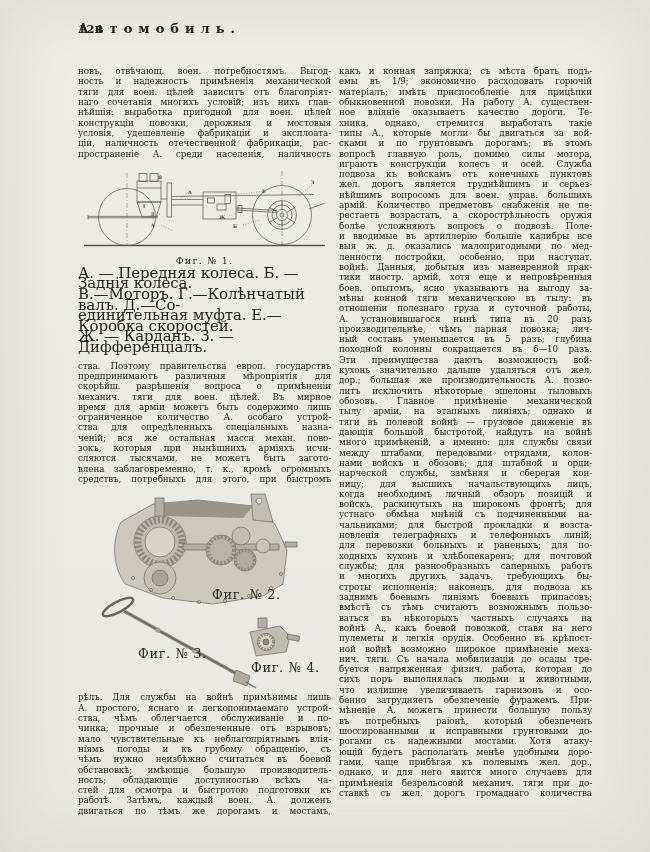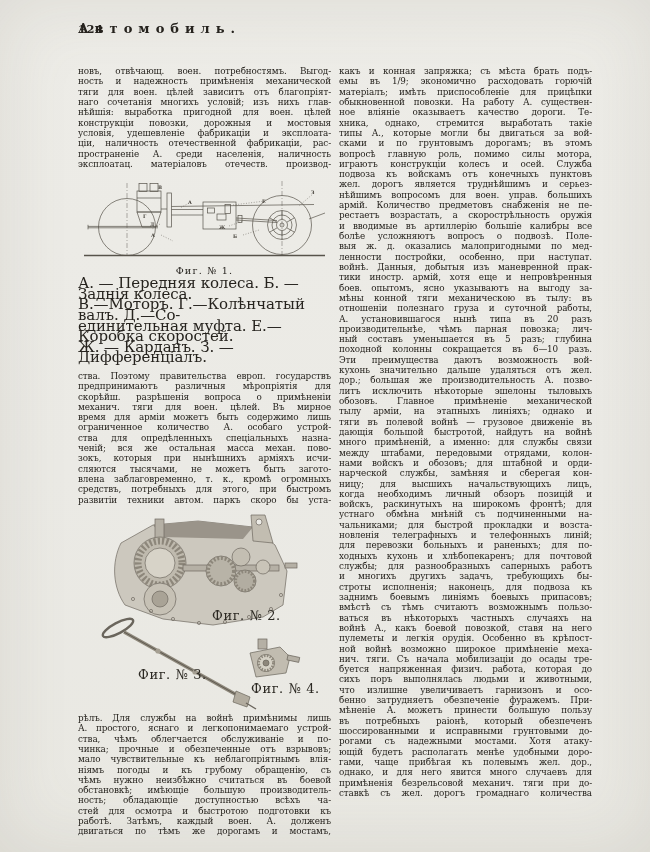--- a/index.html
+++ b/index.html
@@ -45,21 +45,20 @@
 
     <div class="bl">новъ, отвѣчающ. воен. потребностямъ. Выгод-</div>
         <div class="bl">ность и надежность примѣненія механической</div>
         <div class="bl">тяги для воен. цѣлей зависитъ отъ благопріят-</div>
         <div class="bl">наго сочетанія многихъ условій; изъ нихъ глав-</div>
         <div class="bl">нѣйшія: выработка пригодной для воен. цѣлей</div>
         <div class="bl">конструкціи повозки, дорожныя и мостовыя</div>
         <div class="bl">условія, удешевленіе фабрикаціи и эксплоата-</div>
         <div class="bl">ціи, наличность отечественной фабрикаціи, рас-</div>
         <div class="bl">пространеніе А. среди населенія, наличность</div>
-        <div class="bl">эксплоатац. матеріаловъ отечеств. производ-</div>
       </div>
 
     <div class="fig1wrap">
       <svg class="fig1svg" width="243" height="84" viewBox="0 0 243 84">
         <g stroke="#57534b" fill="none" stroke-width="0.7">
           <line x1="1" y1="77.5" x2="242" y2="77.5" stroke-width="1.4"></line>
           <line x1="44" y1="5" x2="44" y2="77" stroke-width="0.45" stroke-dasharray="5 2 1 2"></line>
           <line x1="199" y1="3" x2="199" y2="77" stroke-width="0.45" stroke-dasharray="5 2 1 2"></line>
           <circle cx="44" cy="49" r="28.5"></circle>
           <circle cx="199" cy="47" r="29.5"></circle>
@@ -134,21 +133,20 @@
         <div class="bl">скорѣйш. разрѣшенія вопроса о примѣненіи</div>
         <div class="bl">механич. тяги для воен. цѣлей. Въ мирное</div>
         <div class="bl">время для арміи можетъ быть содержимо лишь</div>
         <div class="bl">ограниченное количество А. особаго устрой-</div>
         <div class="bl">ства для опредѣленныхъ спеціальныхъ назна-</div>
         <div class="bl">ченій; вся же остальная масса механ. пово-</div>
         <div class="bl">зокъ, которыя при нынѣшнихъ арміяхъ исчи-</div>
         <div class="bl">сляются тысячами, не можетъ быть загото-</div>
         <div class="bl">влена заблаговременно, т. к., кромѣ огромныхъ</div>
         <div class="bl">средствъ, потребныхъ для этого, при быстромъ</div>
-        <div class="bl">развитіи техники автом. паркъ скоро бы уста-</div>
       </div>
 
     <div class="fig234">
       <svg width="253" height="202" viewBox="0 0 253 202">
 
         <g transform="translate(25,2)" stroke="#6e6960" stroke-width="0.7">
           <path d="M18,30 C8,50 10,75 22,92 L60,106 L110,112 L160,104 L180,92 L184,58 L172,32 L150,14 L95,8 L50,12 Z" fill="#ccc8be"></path>
           <path d="M50,12 L95,8 L150,14 L140,26 L60,24 Z" fill="#9a948a" stroke="none"></path>
           <rect x="52" y="6" width="9" height="34" fill="#b5b0a5"></rect>
           <circle cx="57" cy="50" r="26" fill="#bfbaae"></circle>
@@ -231,22 +229,22 @@
         <div class="bl">хника, однако, стремится выработать такіе</div>
         <div class="bl">типы А., которые могли бы двигаться за вой-</div>
         <div class="bl">сками и по грунтовымъ дорогамъ; въ этомъ</div>
         <div class="bl">вопросѣ главную роль, помимо силы мотора,</div>
         <div class="bl">играютъ конструкціи колесъ и осей. Служба</div>
         <div class="bl">подвоза къ войскамъ отъ конечныхъ пунктовъ</div>
         <div class="bl">жел. дорогъ является труднѣйшимъ и серьез-</div>
         <div class="bl">нѣйшимъ вопросомъ для воен. управ. большихъ</div>
         <div class="bl">армій. Количество предметовъ снабженія не пе-</div>
         <div class="bl">рестаетъ возрастать, а скорострѣльность оружія</div>
+        <div class="bl">болѣе усложняютъ вопросъ о подвозѣ. Поле-</div>
         <div class="bl">и вводимые въ артиллерію большіе калибры все</div>
-        <div class="bl">болѣе усложняютъ вопросъ о подвозѣ. Поле-</div>
         <div class="bl">выя ж. д. оказались малопригодными по мед-</div>
         <div class="bl">ленности постройки, особенно, при наступат.</div>
         <div class="bl">войнѣ. Данныя, добытыя изъ маневренной прак-</div>
         <div class="bl">тики иностр. армій, хотя еще и непровѣренныя</div>
         <div class="bl">боев. опытомъ, ясно указываютъ на выгоду за-</div>
         <div class="bl">мѣны конной тяги механическою въ тылу: въ</div>
         <div class="bl">отношеніи полезнаго груза и суточной работы,</div>
         <div class="bl">А. установившагося нынѣ типа въ 20 разъ</div>
         <div class="bl">производительнѣе, чѣмъ парная повозка; лич-</div>
         <div class="bl">ный составъ уменьшается въ 5 разъ; глубина</div>

